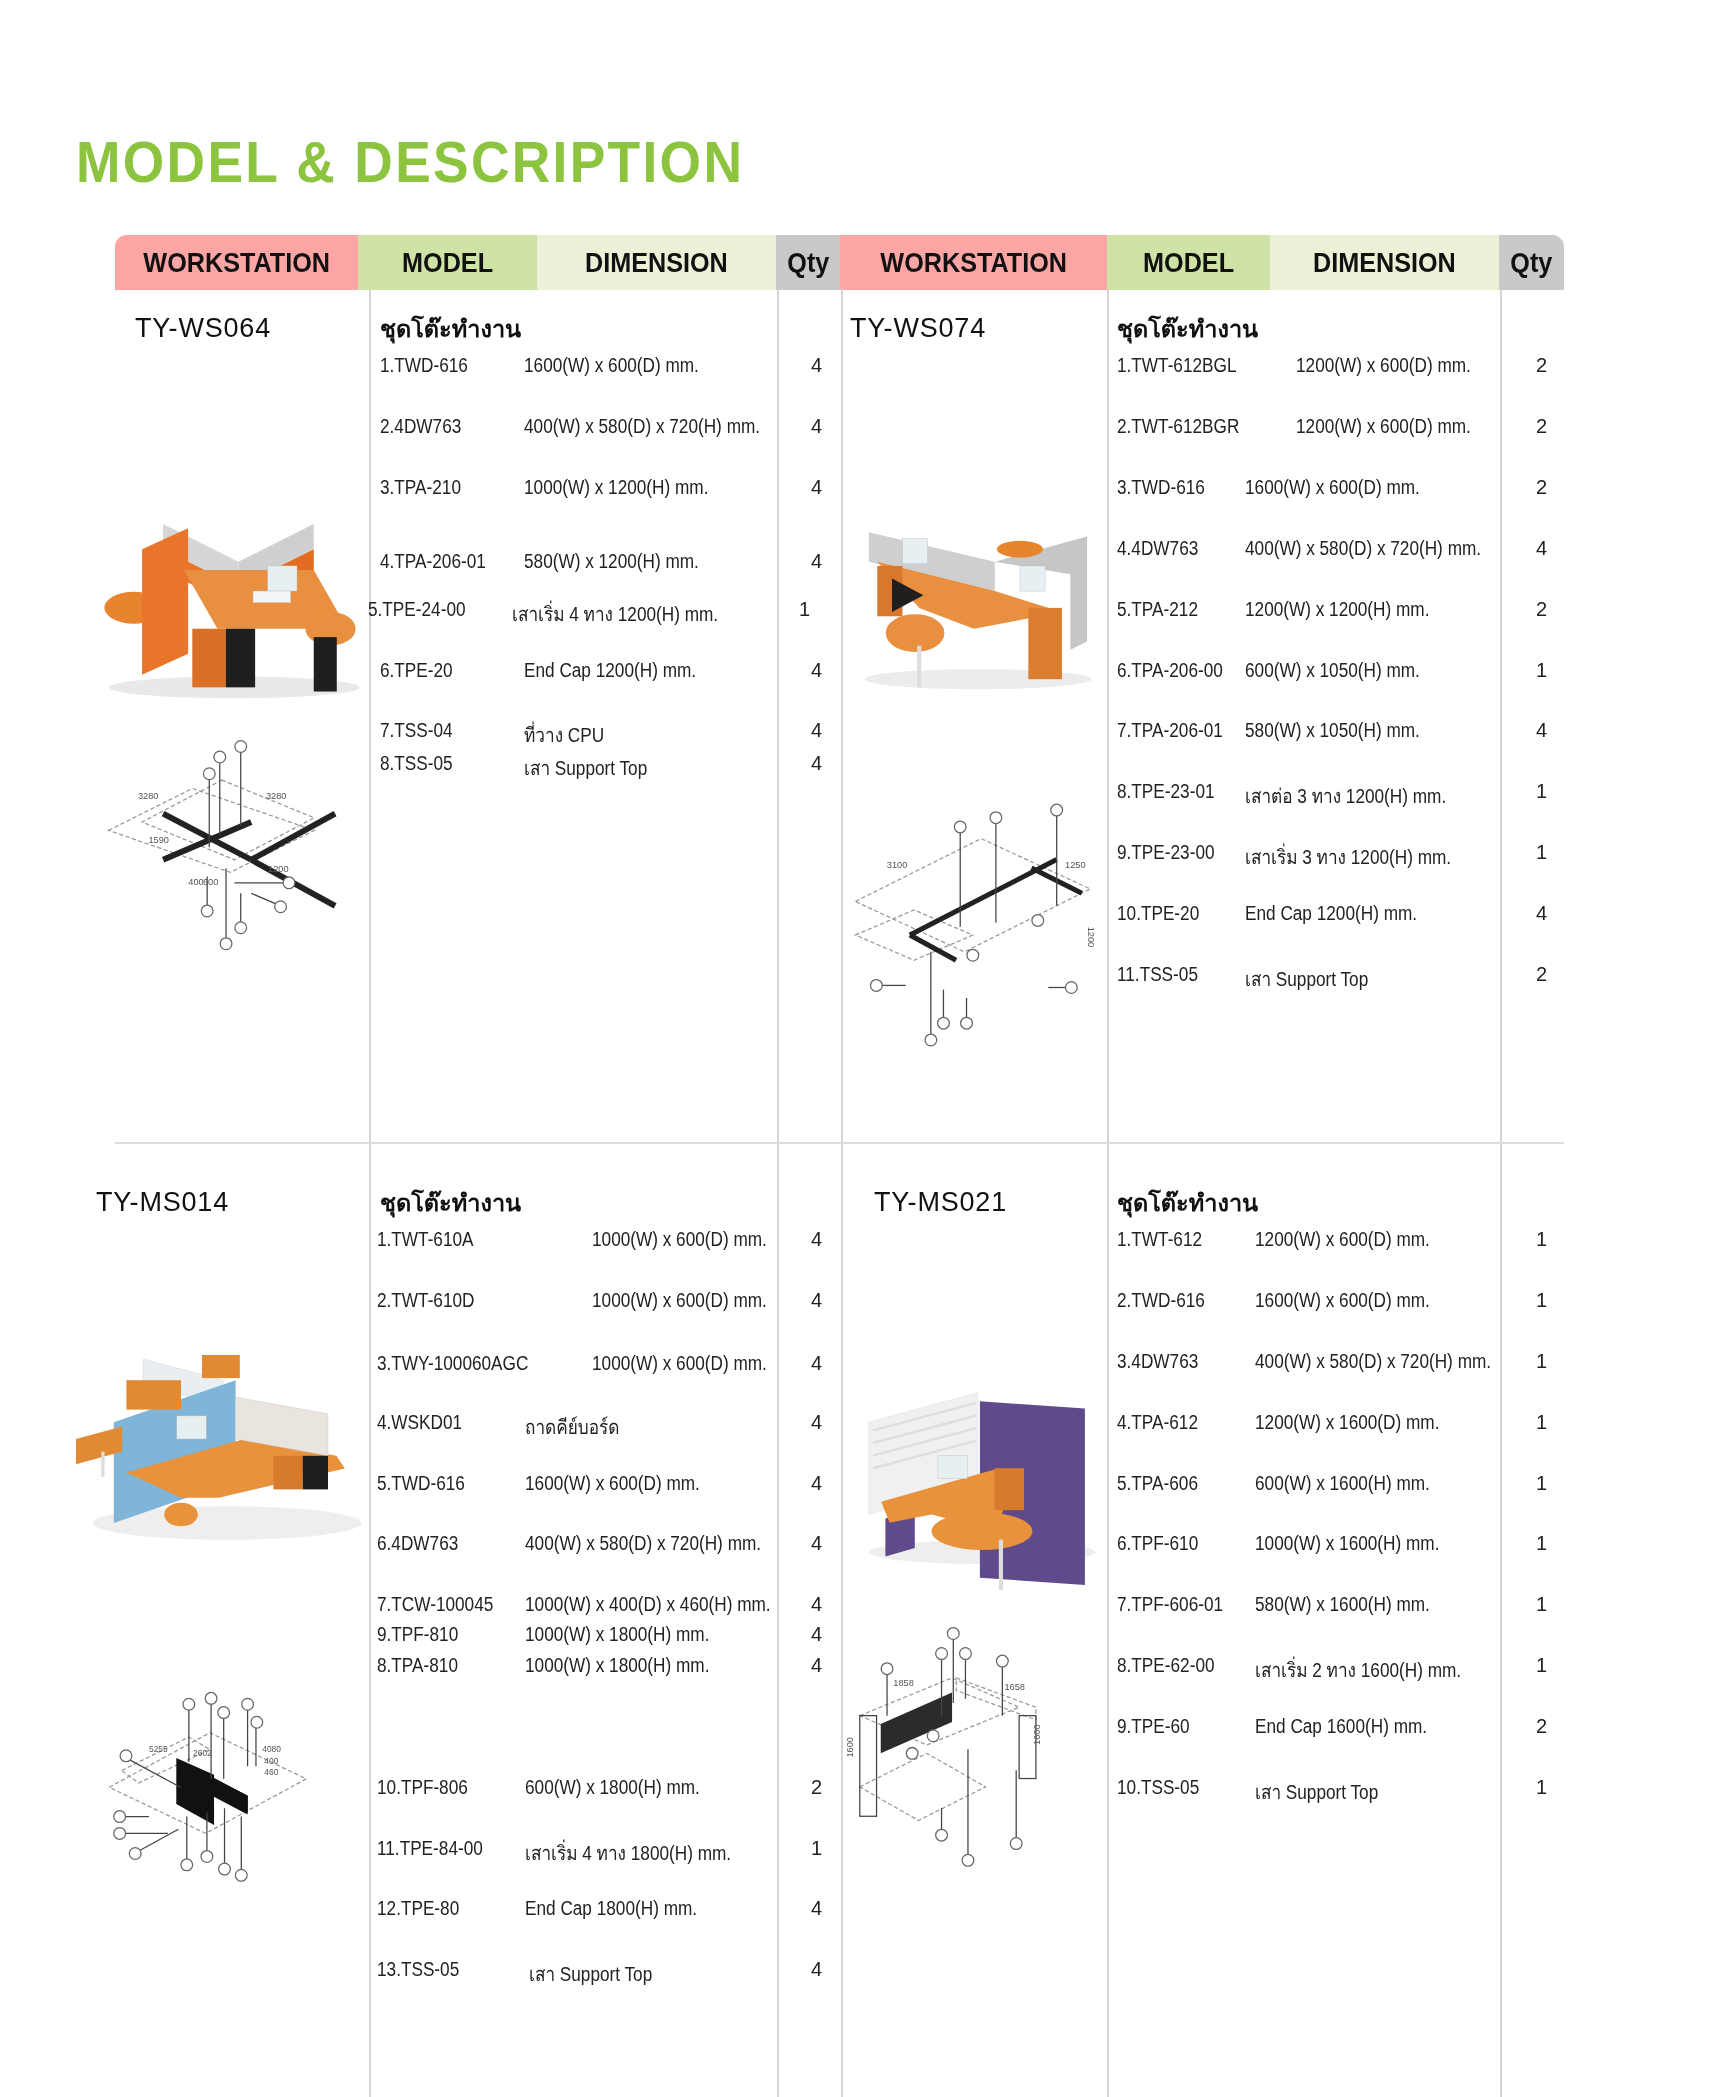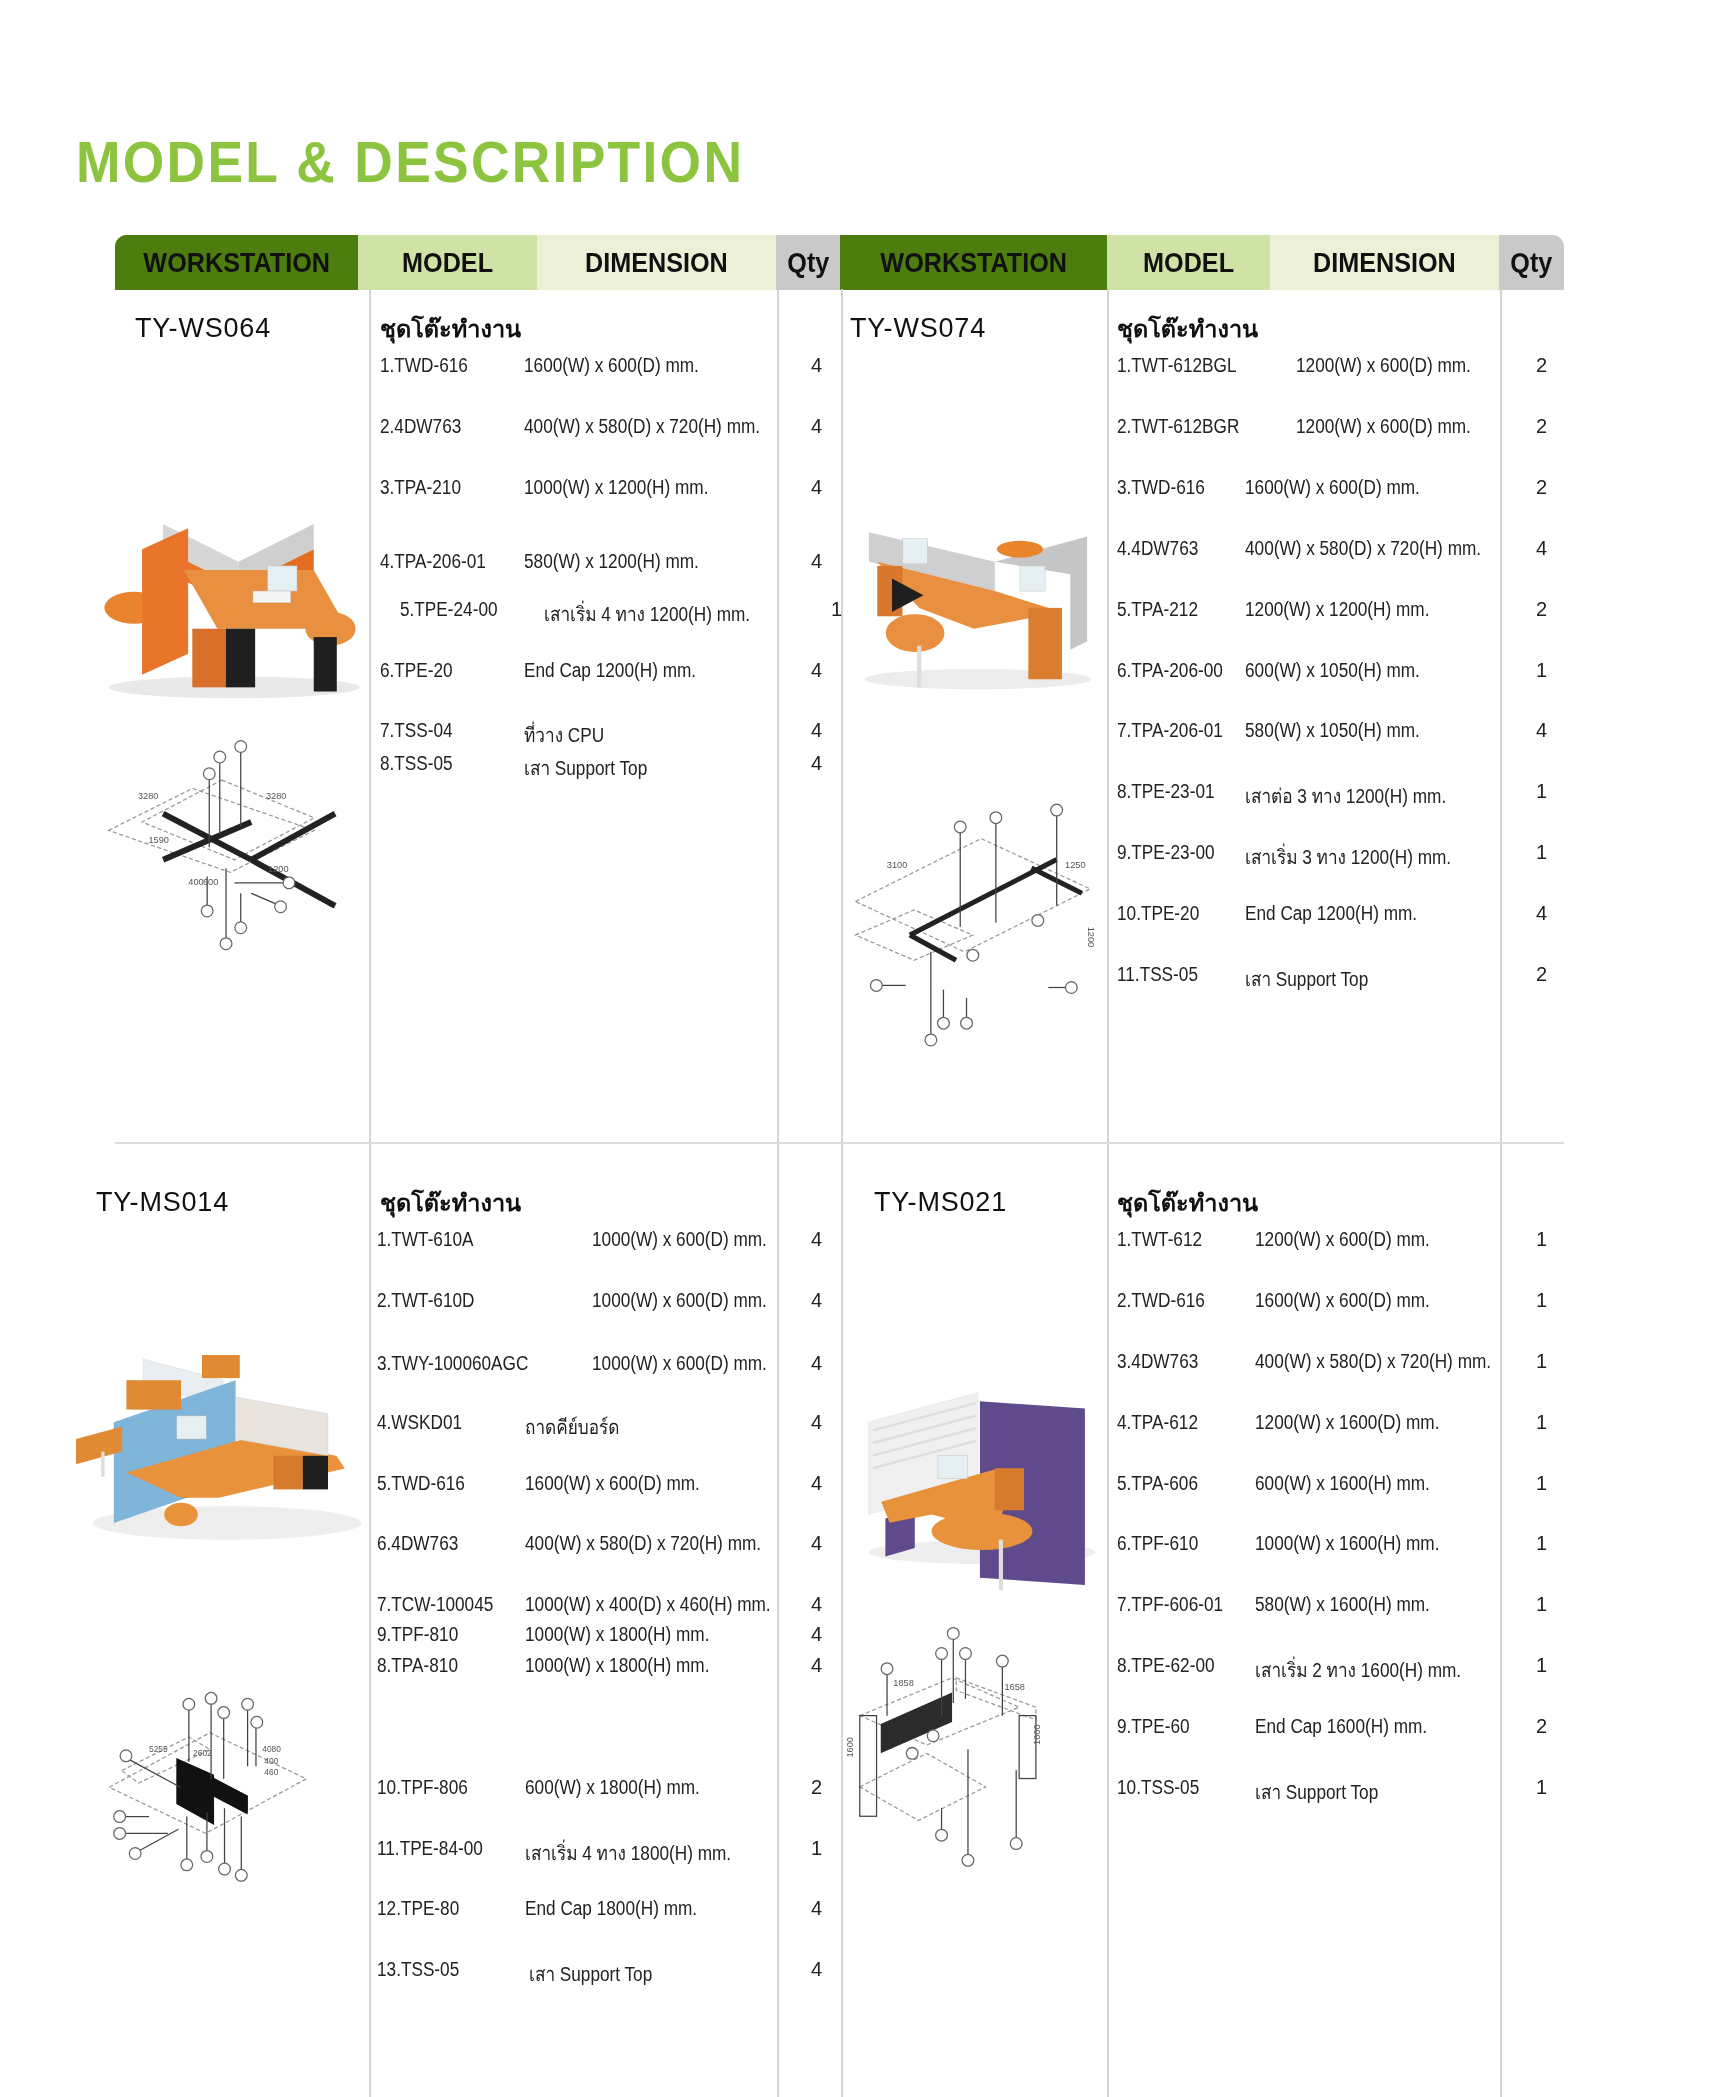--- a/index.html
+++ b/index.html
@@ -14,21 +14,21 @@
   }
 
   
   .header { position: absolute; top: 235px; height: 55px; left: 115px; width: 1449px; display: flex; }
   .hcell {
     height: 55px; display: flex; align-items: center; justify-content: center;
     font-weight: 700; font-size: 28px; color: #111;
     font-family: "Liberation Sans", sans-serif;
   }
   .hcell span { display: inline-block; transform: scaleX(0.9); }
-  .h-ws { background: #4d7c0f; }
+  .h-ws { background: #fca5a5; }
   .h-model { background: #cfe3a7; }
   .h-dim { background: #ecf0d7; text-align: center; }
   .h-qty { background: #c9c9c9; }
   .h-first { border-top-left-radius: 11.7px; }
   .h-last { border-top-right-radius: 11.7px; }
 
   
   .vline { position: absolute; width: 1.7px; background: #d4d4d4; }
   .hline { position: absolute; height: 1.7px; background: #dcdcdc; }
 
@@ -162,21 +162,21 @@
     <div class="row" style="left:380px; top:476px; width:461px">
       <span class="model">3.TPA-210</span>
       <span class="dim" style="left:144px">1000(W) x 1200(H) mm.</span>
       <span class="qty" style="left:424px">4</span>
     </div>
     <div class="row" style="left:380px; top:550px; width:461px">
       <span class="model">4.TPA-206-01</span>
       <span class="dim" style="left:144px">580(W) x 1200(H) mm.</span>
       <span class="qty" style="left:424px">4</span>
     </div>
-    <div class="row" style="left:400px; top:598px; width:461px">
+    <div class="row" style="left:368px; top:598px; width:461px">
       <span class="model">5.TPE-24-00</span>
       <span class="dim" style="left:144px">เสาเริ่ม 4 ทาง 1200(H) mm.</span>
       <span class="qty" style="left:424px">1</span>
     </div>
     <div class="row" style="left:380px; top:659px; width:461px">
       <span class="model">6.TPE-20</span>
       <span class="dim" style="left:144px">End Cap 1200(H) mm.</span>
       <span class="qty" style="left:424px">4</span>
     </div>
     <div class="row" style="left:380px; top:719px; width:461px">

